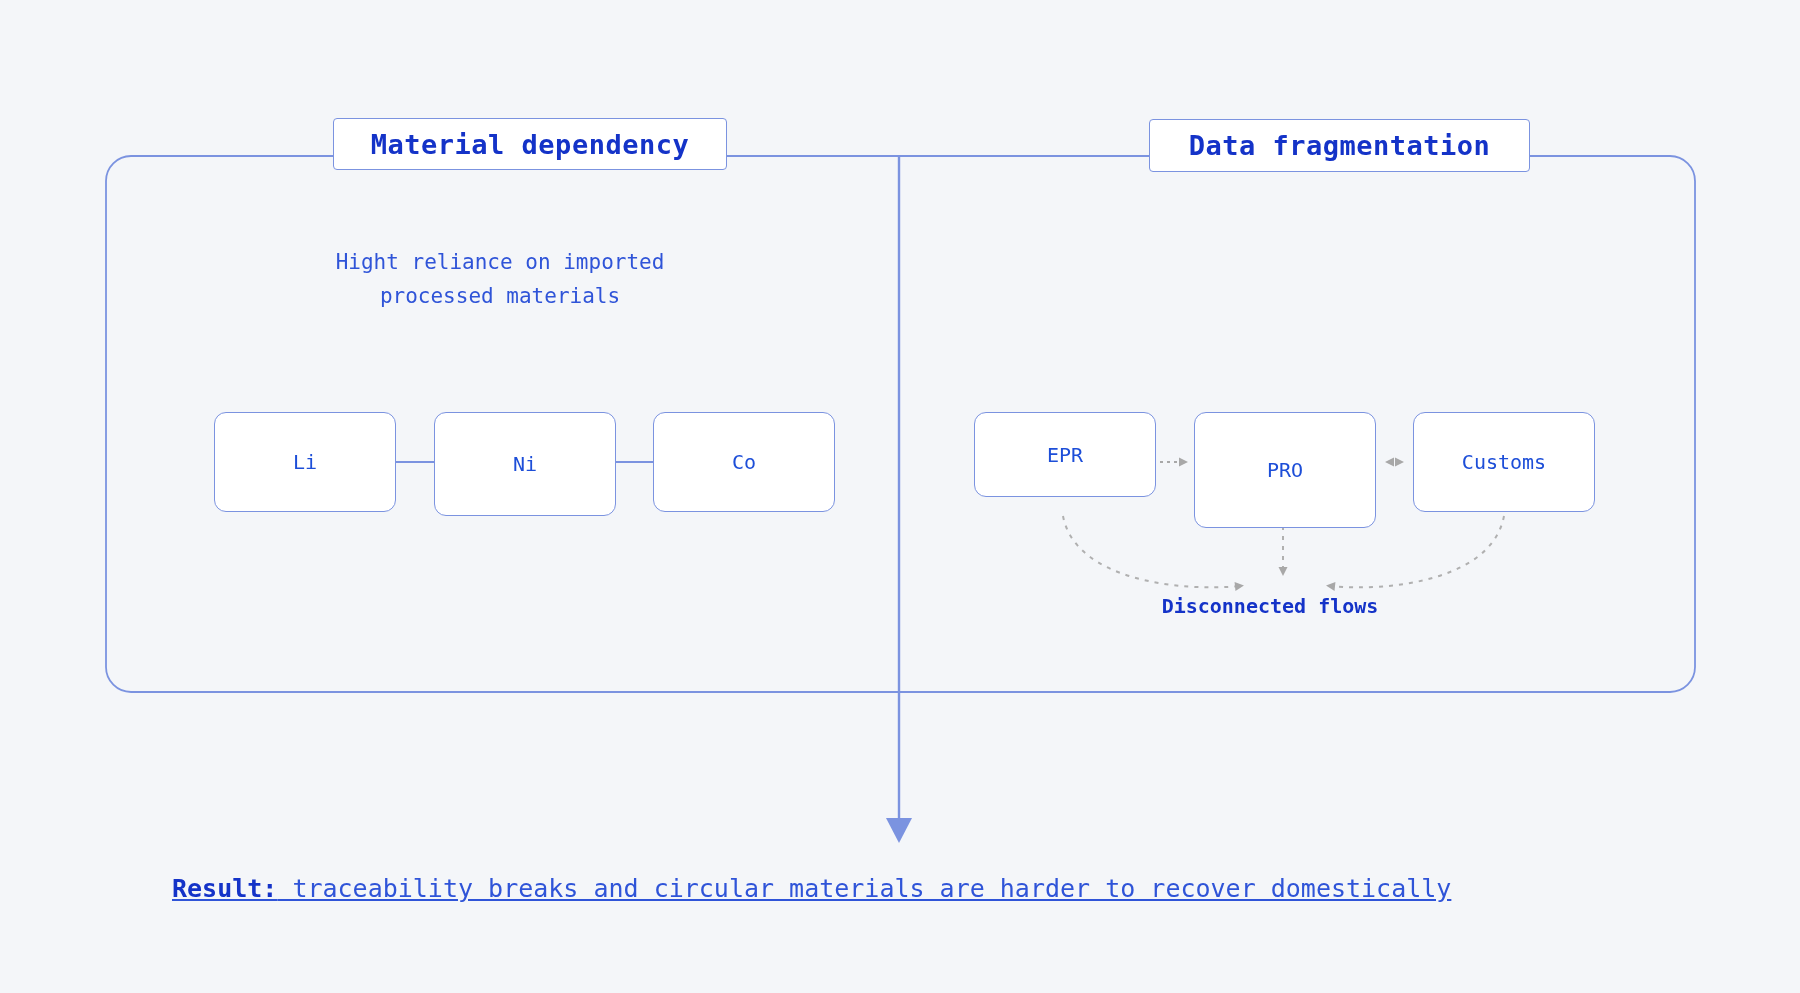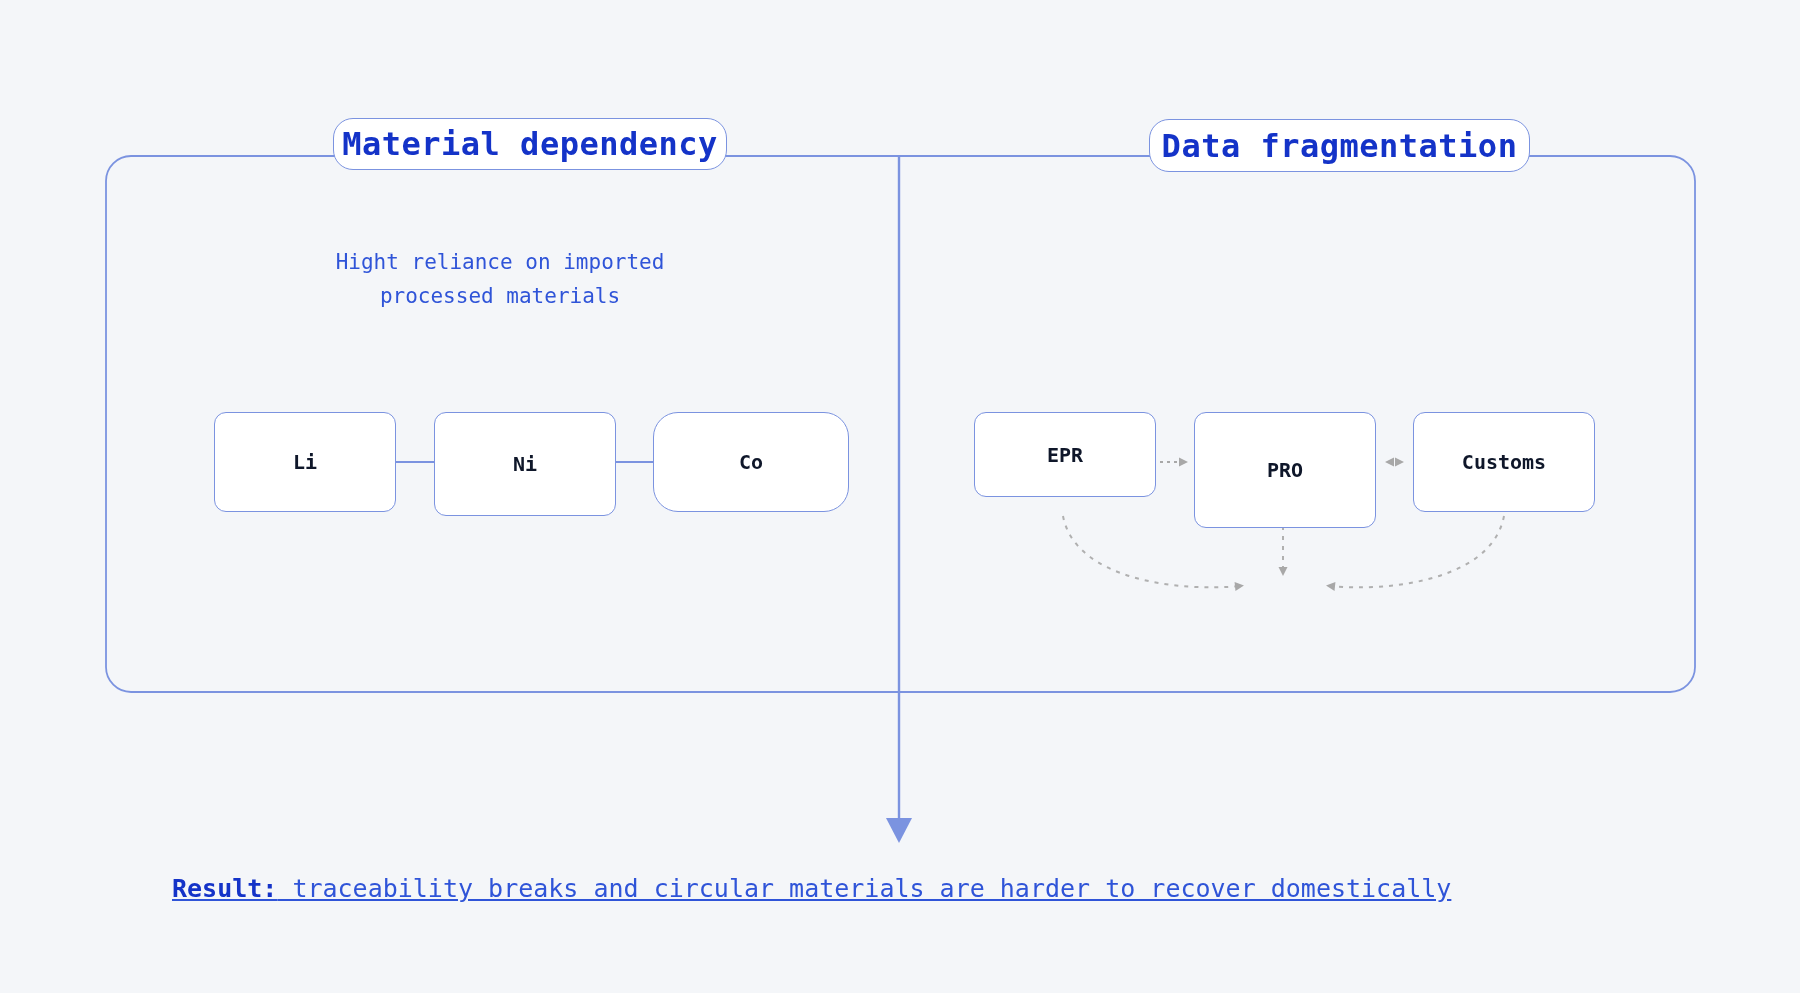--- a/index.html
+++ b/index.html
@@ -10,25 +10,25 @@
     overflow:hidden;
     position:relative;
   }
   #stage{position:absolute;left:0;top:0;width:1800px;height:993px;}
   #svg-layer{position:absolute;left:0;top:0;width:1800px;height:993px;pointer-events:none;}
 
   .title-chip{
     position:absolute;
     background:#ffffff;
     border:1.8px solid #7b93e0;
-    border-radius:20px;
+    border-radius:4px;
     display:flex;align-items:center;justify-content:center;
     color:#1433c8;
     font-weight:bold;
-    font-size:32px;
+    font-size:27px;
     letter-spacing:0.5px;
     box-sizing:border-box;
     z-index:5;
   }
   #chip-material{left:333px;top:118px;width:394px;height:52px;}
   #chip-data{left:1110px;top:119px;width:381px;height:53px;margin-left:39px;}
 
   .panel-desc{
     position:absolute;
     color:#2f54d8;
@@ -40,29 +40,29 @@
   }
   #desc-left{left:240px;top:245px;width:520px;}
   #desc-right{left:1020px;top:245px;width:560px;}
 
   .node-box{
     position:absolute;
     background:#ffffff;
     border:1.6px solid #7b93e0;
     border-radius:12px;
     display:flex;align-items:center;justify-content:center;
-    color:#0f172a;
-    font-weight:bold;
+    color:#1d4ed8;
+    font-weight:normal;
     font-size:20px;
     box-sizing:border-box;
     z-index:4;
   }
   #node-li{left:214px;top:412px;width:182px;height:100px;}
   #node-ni{left:434px;top:412px;width:182px;height:104px;}
-  #node-co{left:653px;top:412px;width:196px;height:100px;border-radius:25px;}
+  #node-co{left:653px;top:412px;width:182px;height:100px;}
   #node-epr{left:974px;top:412px;width:182px;height:85px;}
   #node-pro{left:1194px;top:412px;width:182px;height:116px;}
   #node-customs{left:1413px;top:412px;width:182px;height:100px;}
 
   #disconnected-label{
     position:absolute;
     left:1100px;top:594px;width:340px;
     text-align:center;
     color:#1433c8;
     font-weight:bold;
@@ -125,16 +125,17 @@
 
 
   <div class="node-box" id="node-li">Li</div>
   <div class="node-box" id="node-ni">Ni</div>
   <div class="node-box" id="node-co">Co</div>
 
   <div class="node-box" id="node-epr">EPR</div>
   <div class="node-box" id="node-pro">PRO</div>
   <div class="node-box" id="node-customs">Customs</div>
 
+  <div id="disconnected-label">Disconnected flows</div>
 
   <div id="result-line"><span class="result-key">Result:</span><span> traceability breaks and circular materials are harder to recover domestically</span></div>
 
 </div>
 
 </body></html>

